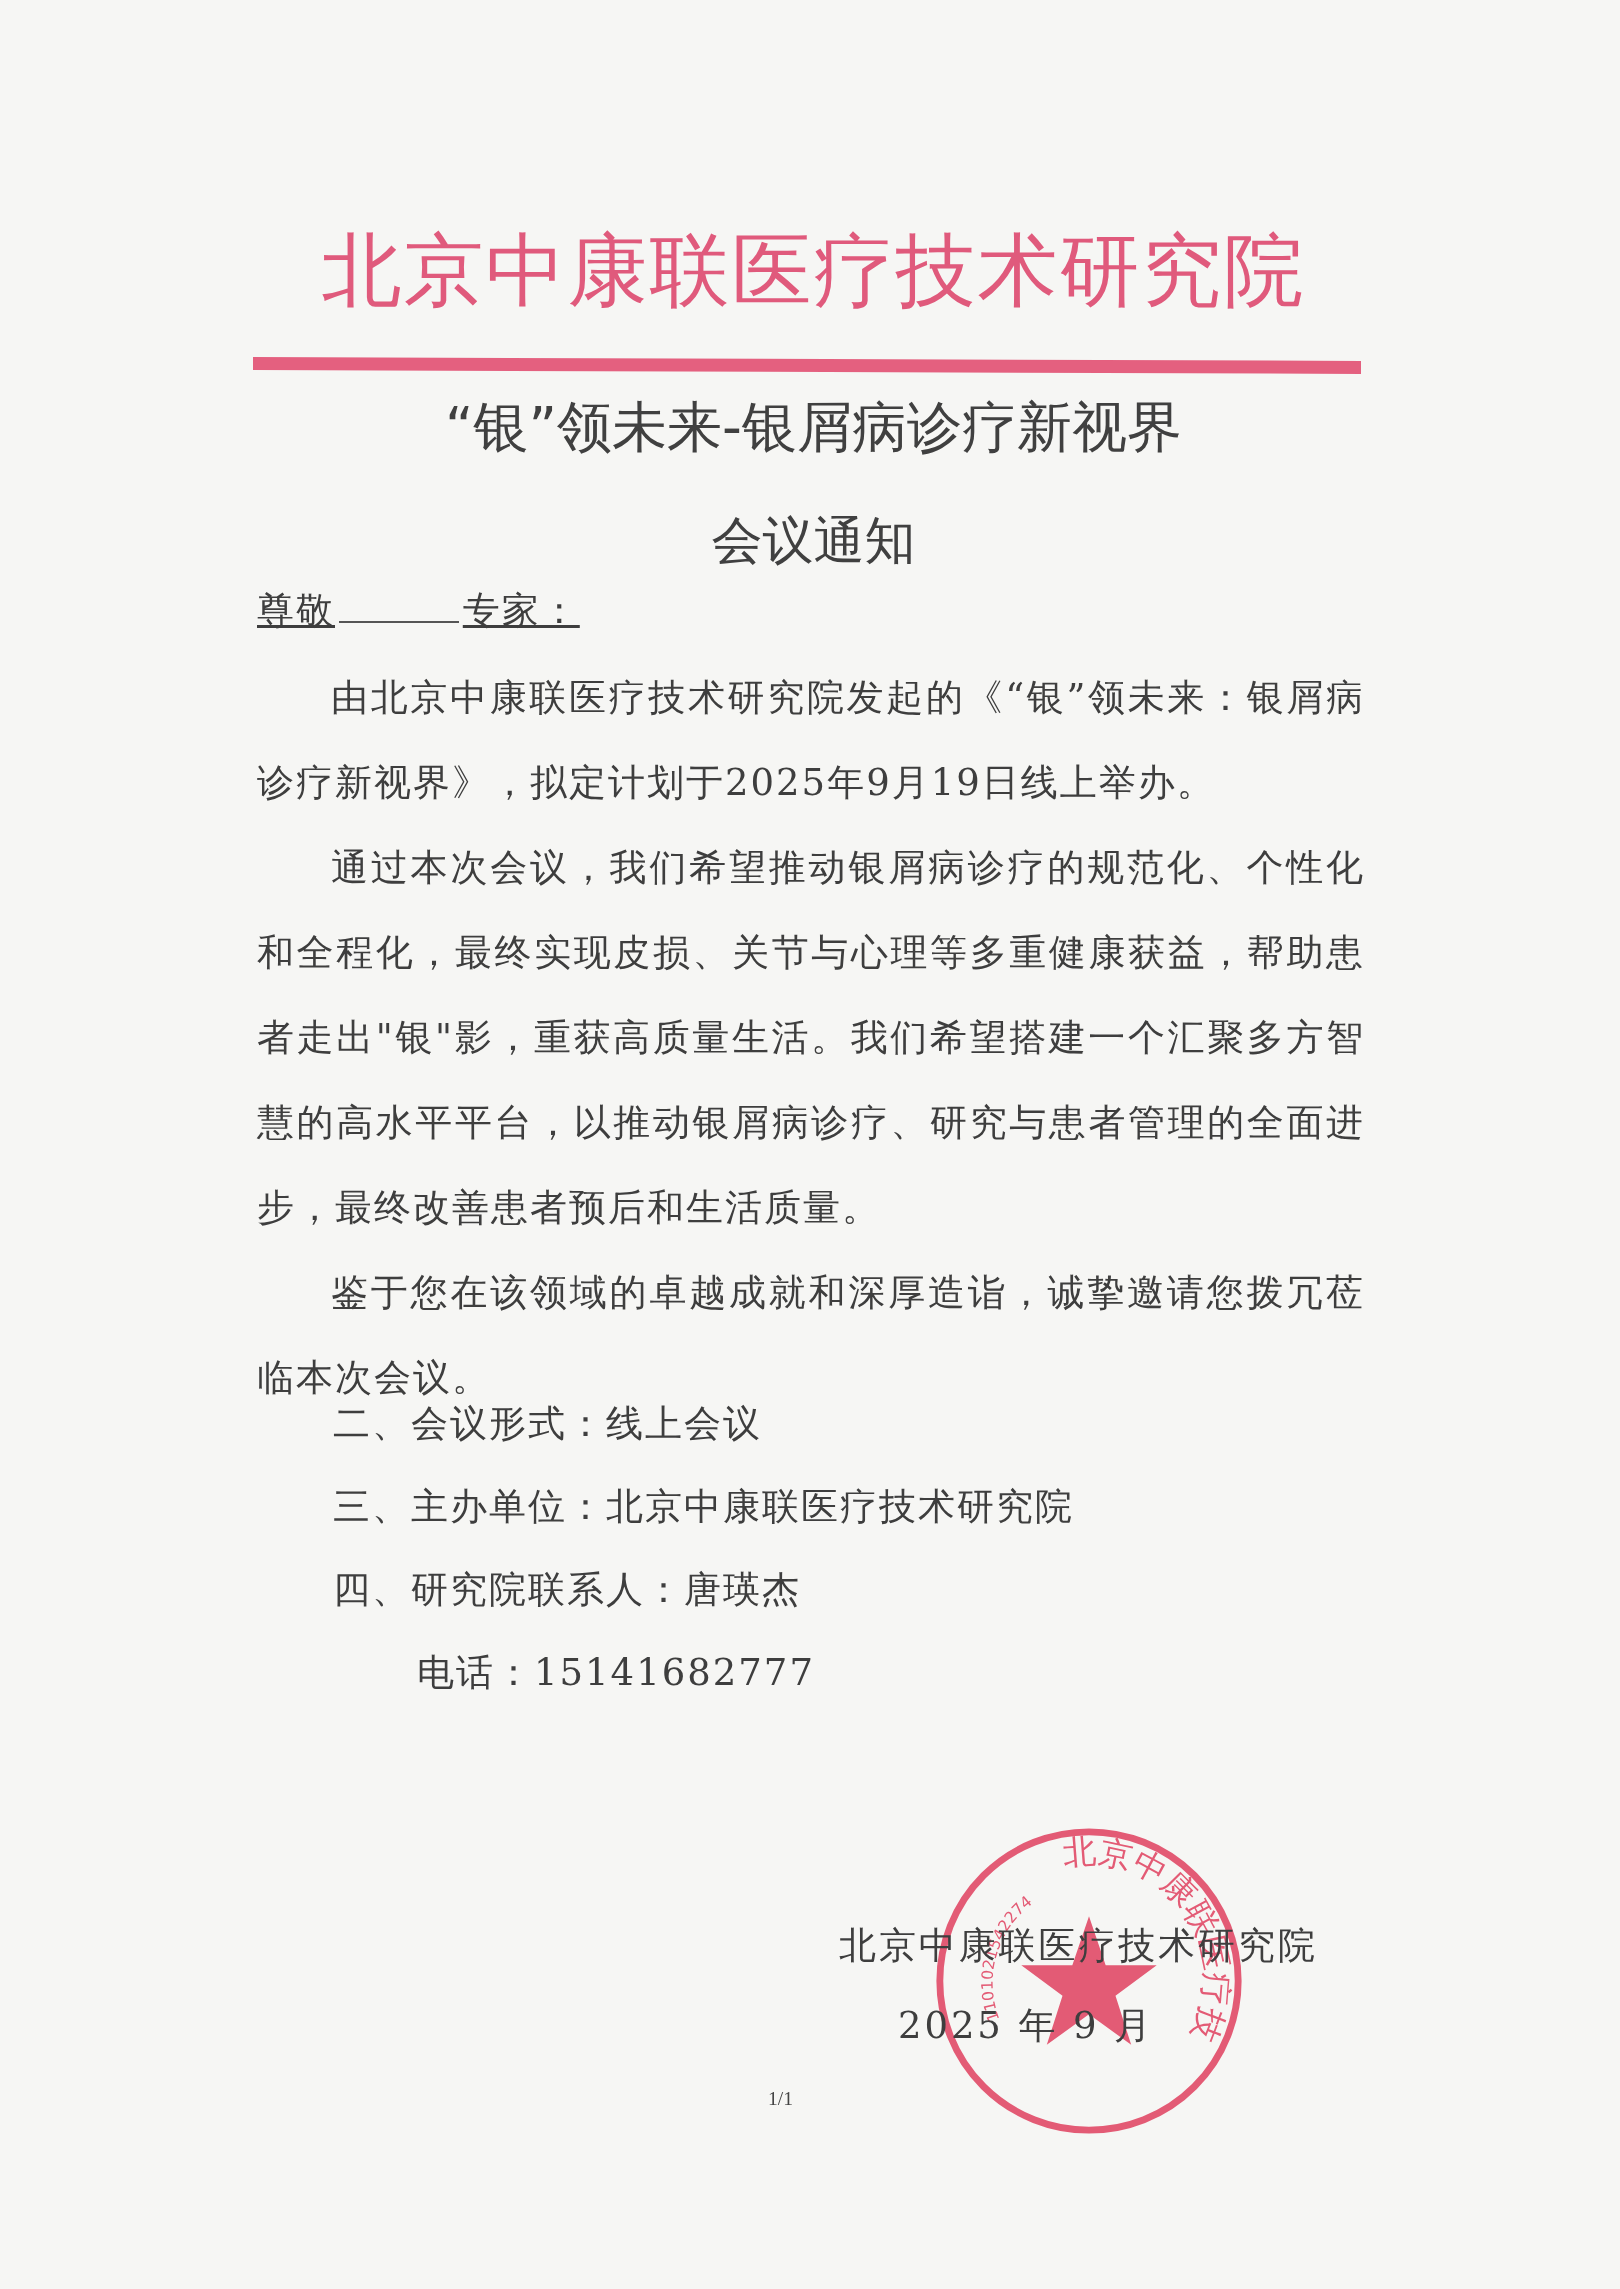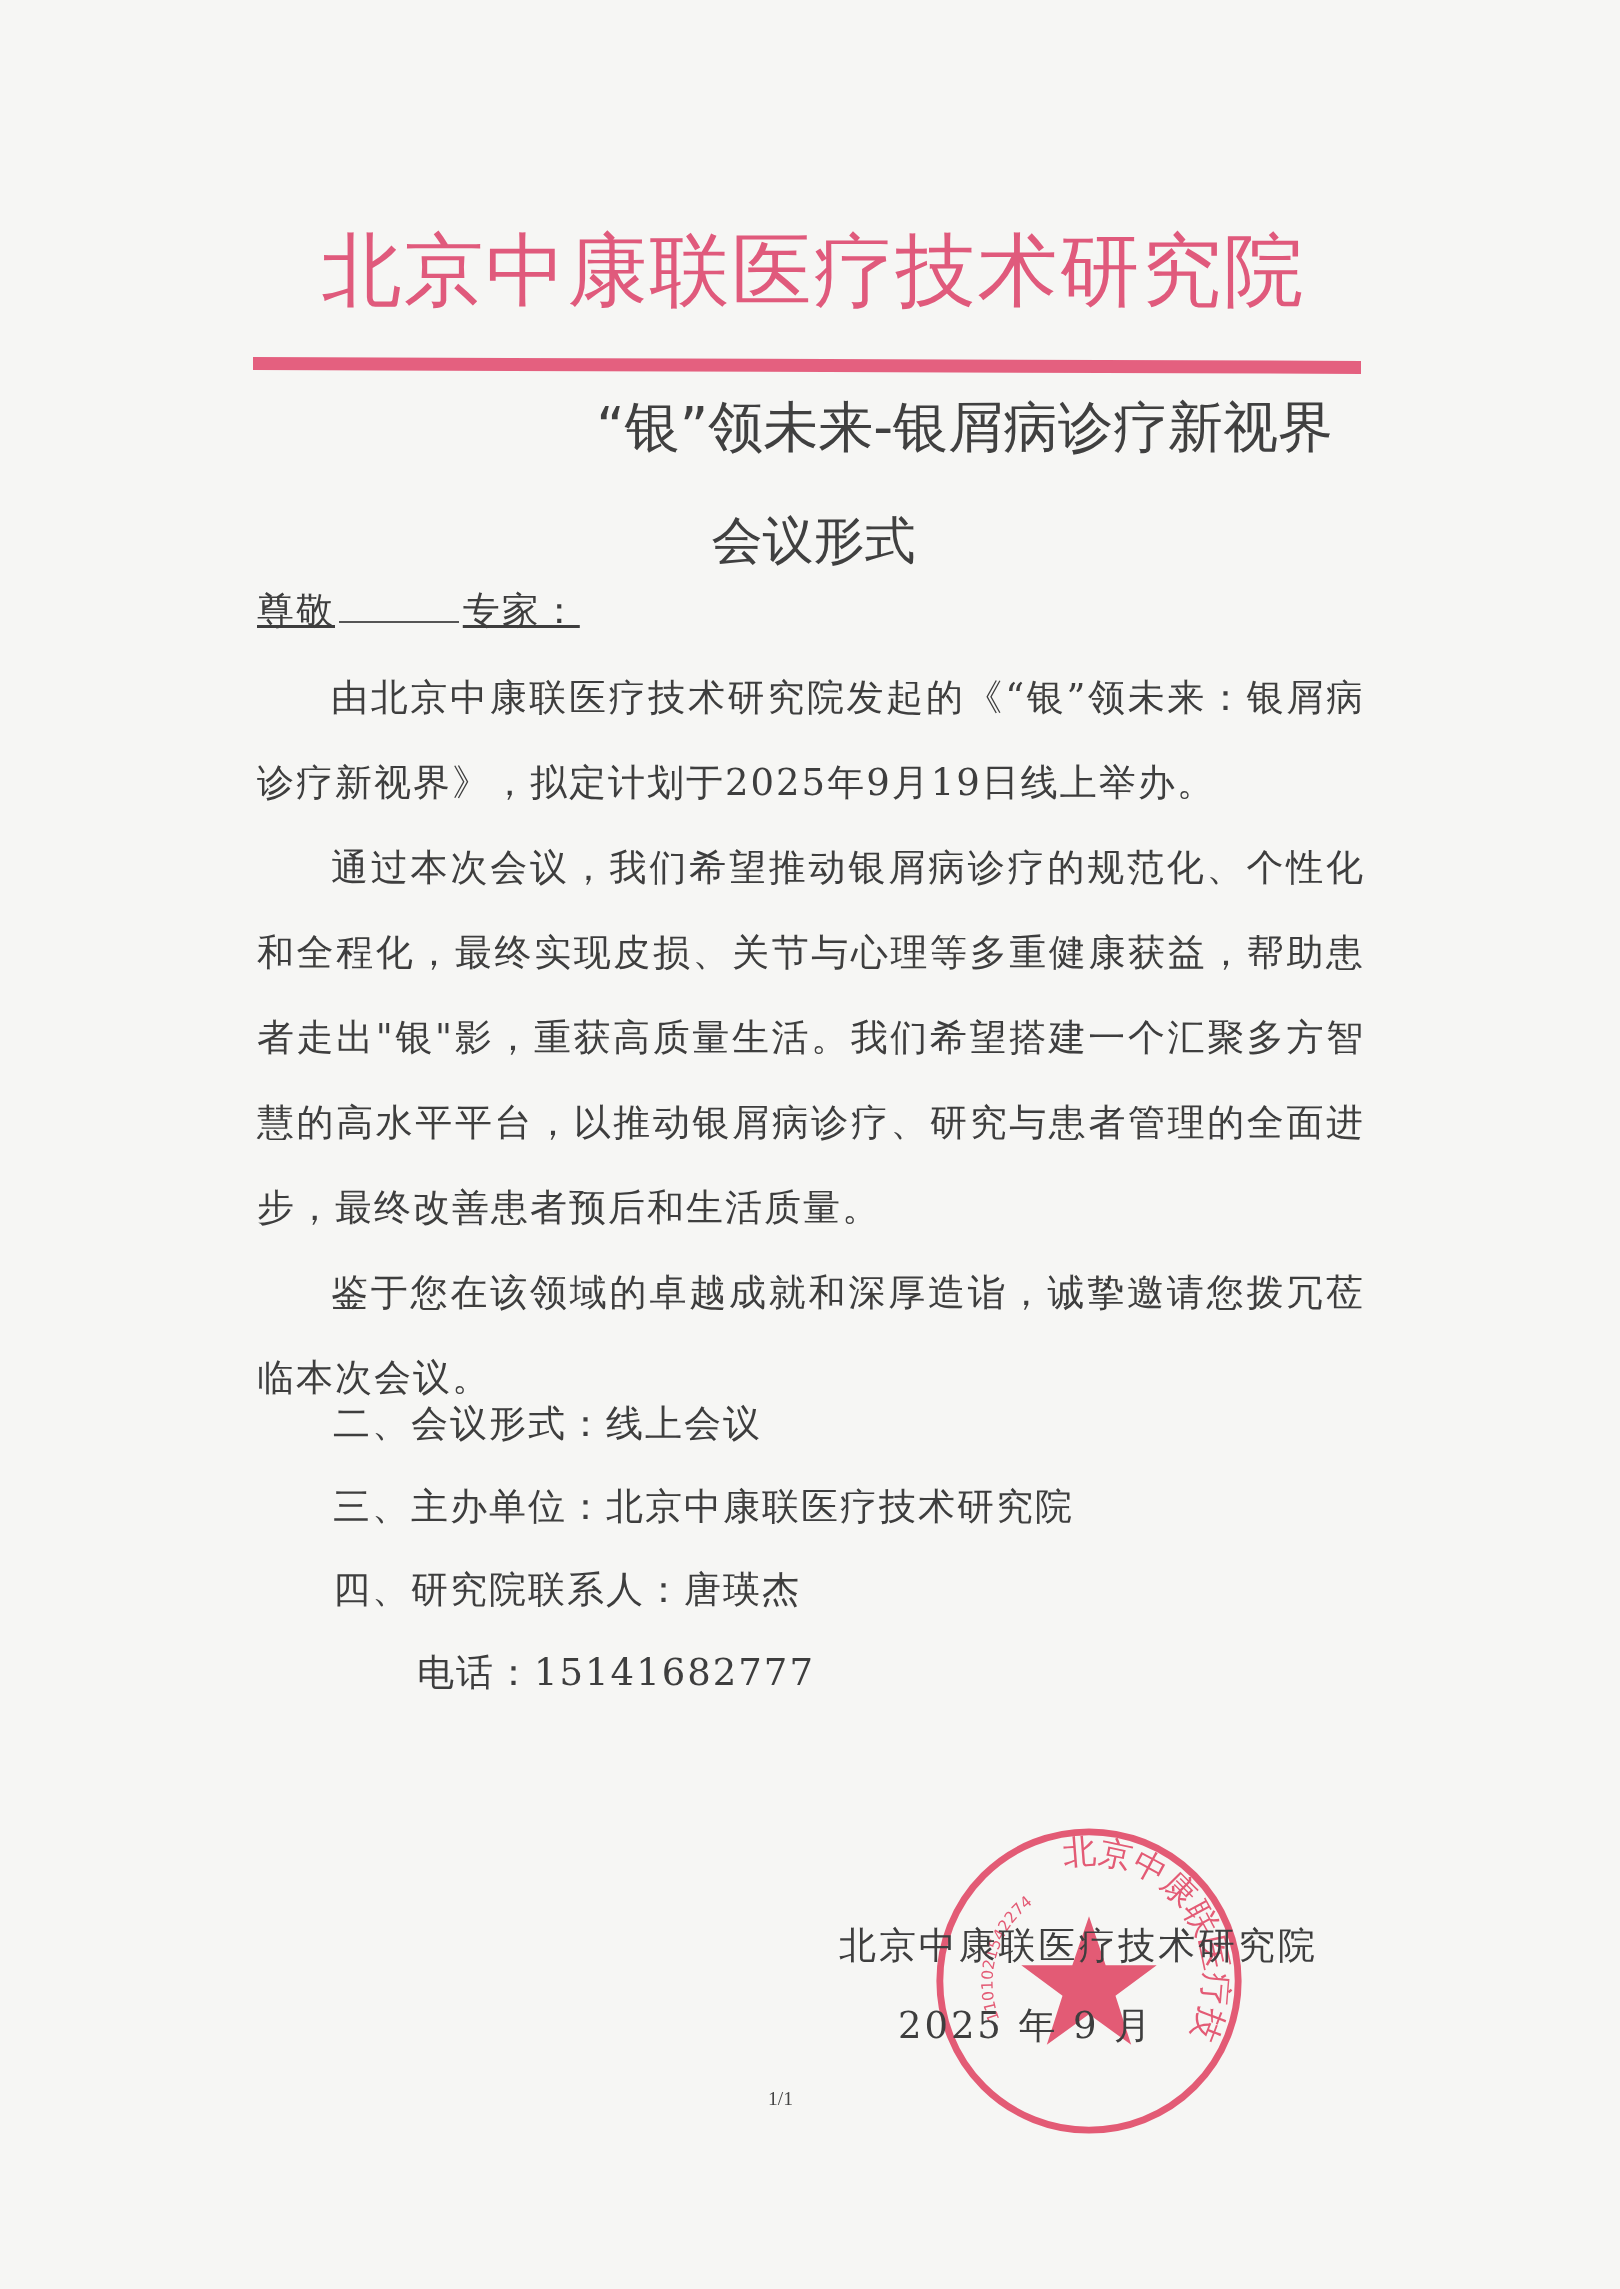--- a/index.html
+++ b/index.html
@@ -19,21 +19,21 @@
       font-size: 80px; letter-spacing: 2px;
       color: #e05a7c;
       line-height: 1;
     }
     .red-rule {
       position: absolute; left: 253px; top: 359px; width: 1108px; height: 12.7px;
       background: #e4607f; transform: rotate(0.2deg);
     }
     .title {
       position: absolute; left: 294px; top: 394px; width: 1039px;
-      text-align: right; font-family: "DejaVu Sans", "Liberation Sans", sans-serif;
+      text-align: center; font-family: "DejaVu Sans", "Liberation Sans", sans-serif;
       font-size: 55px; color: #404040; line-height: 1.2;
     }
     .subtitle {
       position: absolute; left: 294px; top: 510px; width: 1039px;
       text-align: center; font-family: "DejaVu Sans", "Liberation Sans", sans-serif;
       font-size: 51px; color: #404040; line-height: 1.2;
     }
     .body-text {
       position: absolute; left: 257px; width: 1108px;
       font-size: 37px; line-height: 85px; color: #3e3e3e;
@@ -67,21 +67,21 @@
   </style>
 </head>
 <body>
 
 <div class="page">
 
   <div class="letterhead">北京中康联医疗技术研究院</div>
   <div class="red-rule"></div>
 
   <div class="title">“银”领未来-银屑病诊疗新视界</div>
-  <div class="subtitle">会议形式</div>
+  <div class="subtitle">会议通知</div>
 
   <div class="body-text salutation">
     <span>尊敬</span><span class="blank"></span><span>专家：</span>
   </div>
 
   <p class="body-text para p1">由北京中康联医疗技术研究院发起的《“银”领未来：银屑病诊疗新视界》，拟定计划于2025年9月19日线上举办。</p>
   <p class="body-text para p2">通过本次会议，我们希望推动银屑病诊疗的规范化、个性化和全程化，最终实现皮损、关节与心理等多重健康获益，帮助患者走出"银"影，重获高质量生活。我们希望搭建一个汇聚多方智慧的高水平平台，以推动银屑病诊疗、研究与患者管理的全面进步，最终改善患者预后和生活质量。</p>
   <p class="body-text para p3">鉴于您在该领域的卓越成就和深厚造诣，诚挚邀请您拨冗莅临本次会议。</p>
 
   <div class="list">

